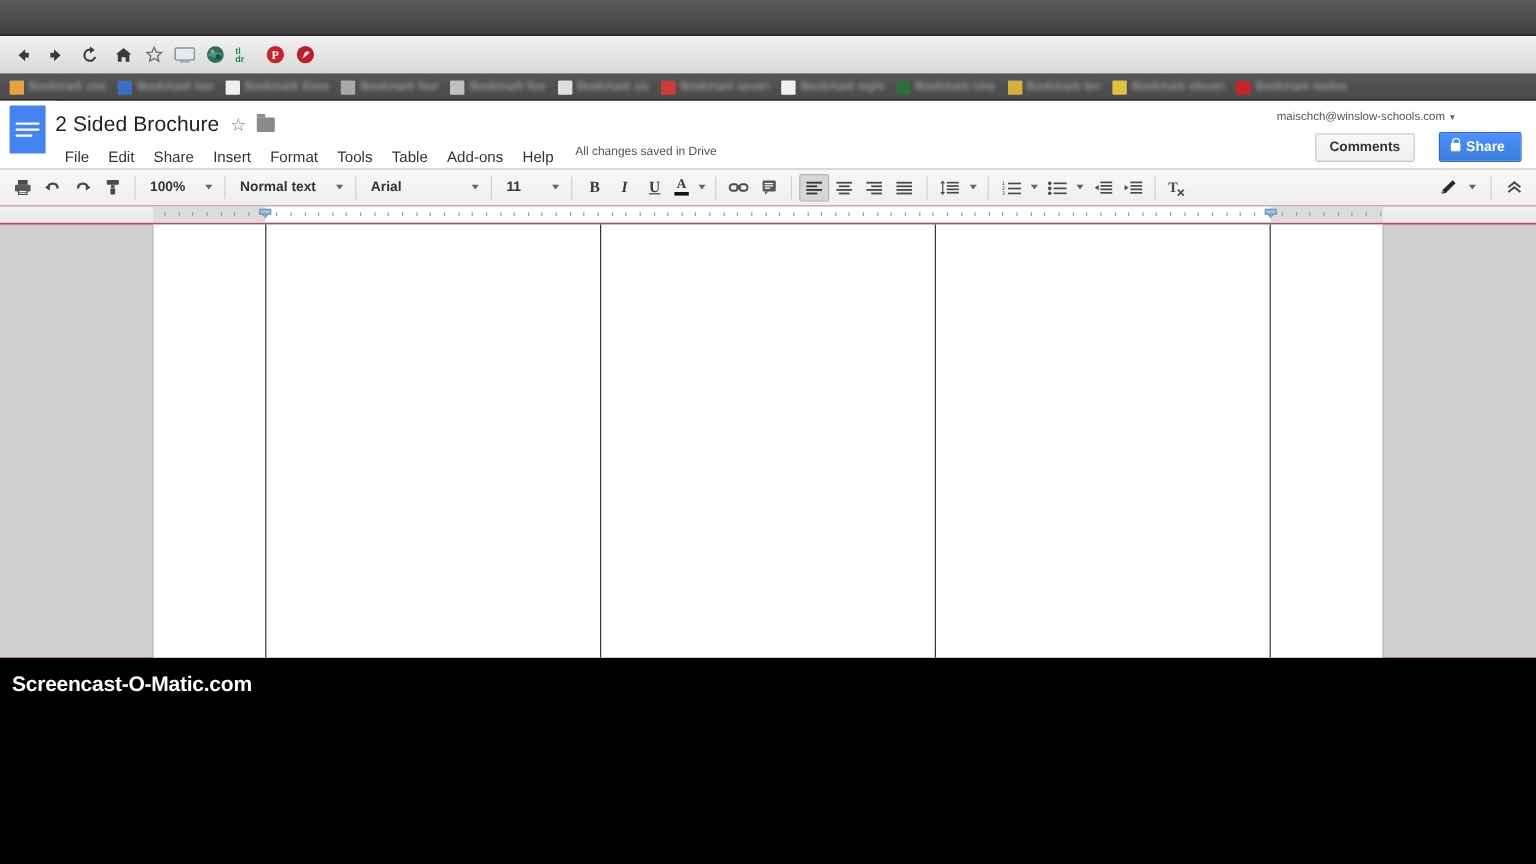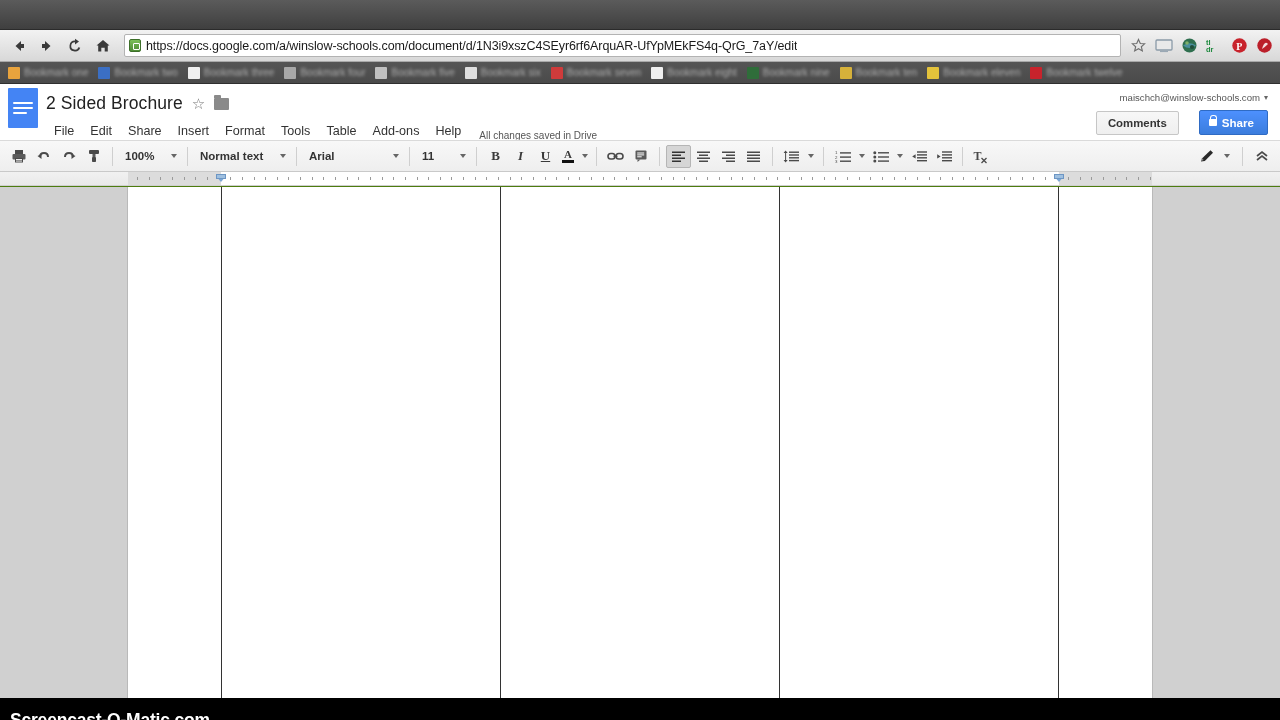--- a/index.html
+++ b/index.html
@@ -99,21 +99,21 @@
   .bm-label {
     font-size: 10px;
     color: #cfcfcf;
     white-space: nowrap;
     
     filter: blur(1.6px);
     opacity: 0.72;
   }
 
   
-  .docs-app { background: #4d7c0f; height: 614px; position: relative; }
+  .docs-app { background: #be185d; height: 464px; position: relative; }
 
   .docs-header {
     height: 56px;
     display: flex;
     background: #fff;
     position: relative;
   }
   .docs-logo {
     width: 46px;
     background: #fff;
@@ -146,38 +146,38 @@
     position: relative;
     cursor: pointer;
   }
   .folder-ic::before {
     content: "";
     position: absolute; top: -3px; left: 0;
     width: 7px; height: 3px;
     background: #8a8a8a;
     border-radius: 1px 1px 0 0;
   }
-  .menubar { display: flex; align-items: flex-end; gap: 0; margin-top: 7px; }
+  .menubar { display: flex; align-items: flex-start; gap: 0; margin-top: 7px; }
   .menu-item {
     font-size: 12.6px;
     color: #333;
     padding: 3px 8px;
     cursor: pointer;
     border-radius: 2px;
   }
   .save-status {
     font-size: 10px;
     color: #555;
     margin-left: 10px;
     white-space: nowrap;
   }
 
   .docs-account {
     padding: 8px 12px 0 0;
-    display: flex; flex-direction: column; align-items: flex-end; gap: 7px;
+    display: flex; flex-direction: column; gap: 7px;
   }
   .acct-email {
     font-size: 9.6px;
     color: #555;
     display: flex; align-items: center; gap: 4px;
     cursor: pointer;
   }
   .acct-caret { font-size: 8px; color: #666; }
   .acct-buttons { display: flex; align-items: center; gap: 20px; margin-left: 32px; }
   .btn-comments {
@@ -375,24 +375,20 @@
     <svg width="16" height="16" viewBox="0 0 16 16">
         <path d="M8 2.5 A5.5 5.5 0 1 0 13.2 9.8 L11.4 9.2 A3.7 3.7 0 1 1 8 4.3 L8 6.6 L12 3.6 L8 0.7 Z" fill="#3a3a3a"></path>
       </svg>
   </div>
   <div class="nav-btn">
     <svg width="16" height="16" viewBox="0 0 16 16">
         <path d="M8 2 L1.5 7.5 L3.2 7.5 L3.2 13.5 L6.3 13.5 L6.3 9.8 L9.7 9.8 L9.7 13.5 L12.8 13.5 L12.8 7.5 L14.5 7.5 Z" fill="#3a3a3a"></path>
       </svg>
   </div>
 
-  <div class="omnibox">
-    <span class="site-badge"></span>
-    <span class="url-text">https://docs.google.com/a/winslow-schools.com/document/d/1N3i9xszC4SEyr6rf6ArquAR-UfYpMEkFS4q-QrG_7aY/edit</span>
-  </div>
   <div class="star-btn">
     <svg width="15" height="15" viewBox="0 0 16 16">
         <path d="M8 1.5 L9.9 5.8 L14.5 6.2 L11 9.3 L12.1 13.8 L8 11.4 L3.9 13.8 L5 9.3 L1.5 6.2 L6.1 5.8 Z" fill="none" stroke="#6e6e6e" stroke-width="1.2"></path>
       </svg>
   </div>
 
   <div class="ext-icons">
     <div class="ext-icon">
       <svg width="18" height="16" viewBox="0 0 18 16">
           <rect x="1" y="2" width="16" height="10" rx="1" fill="#e9e9e9" stroke="#8a9aa8" stroke-width="1.3"></rect>

